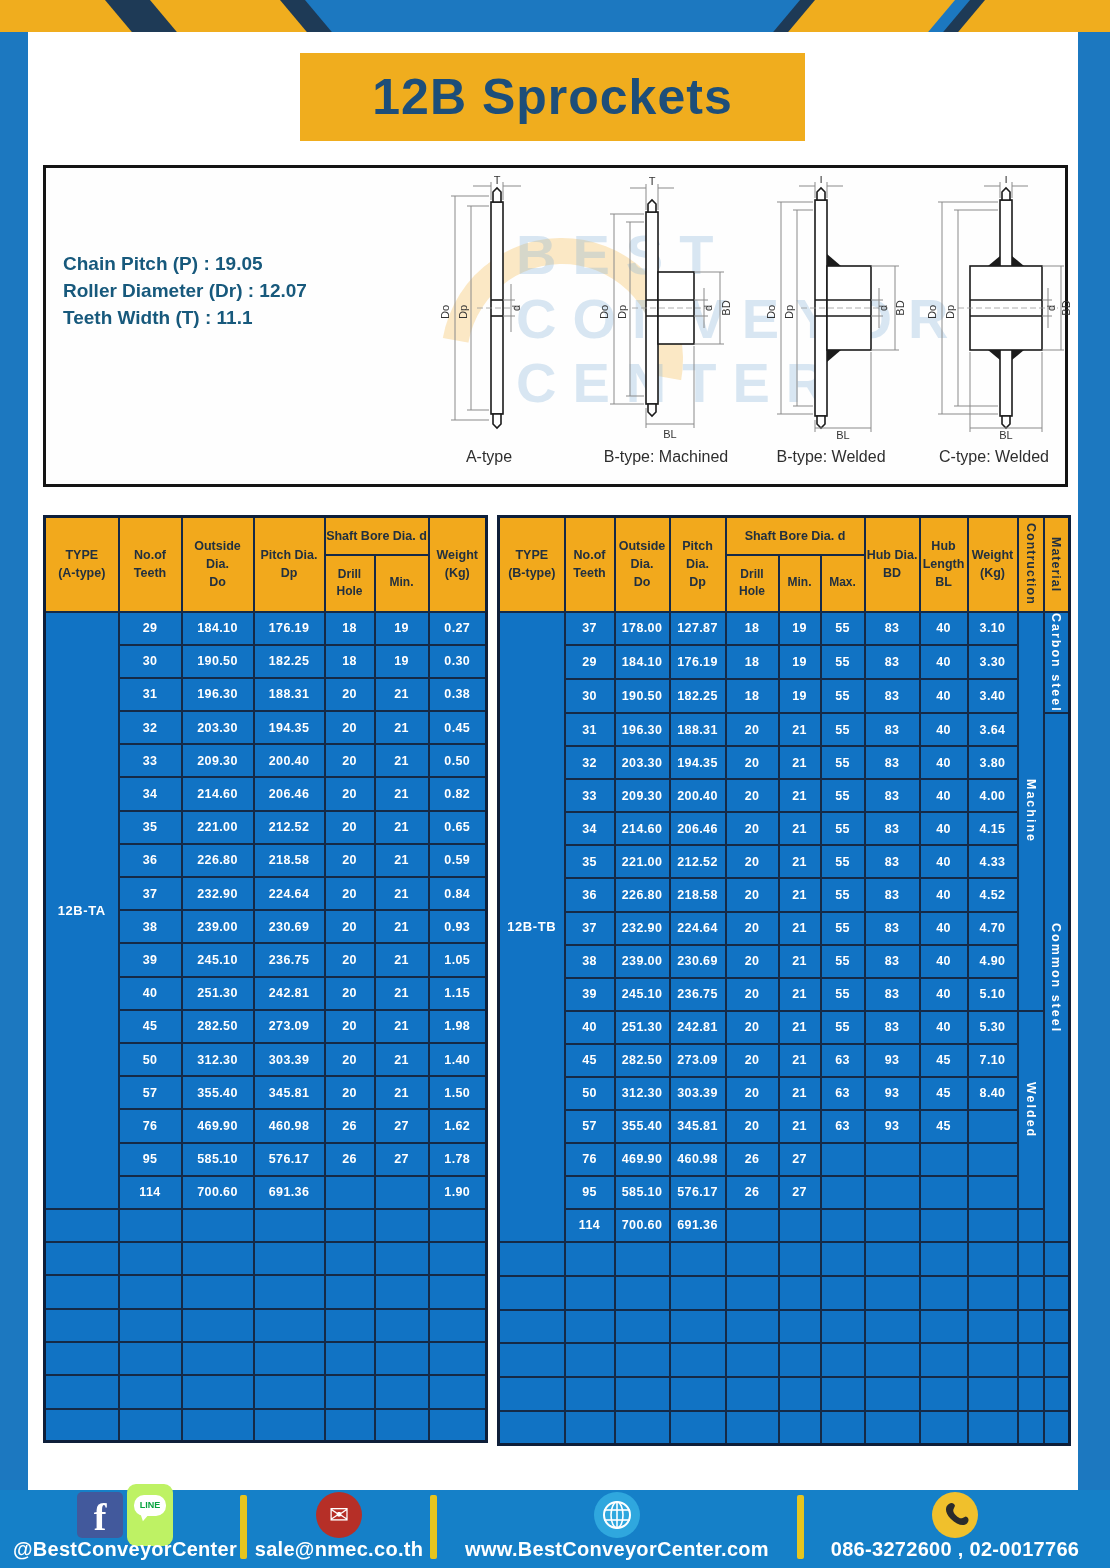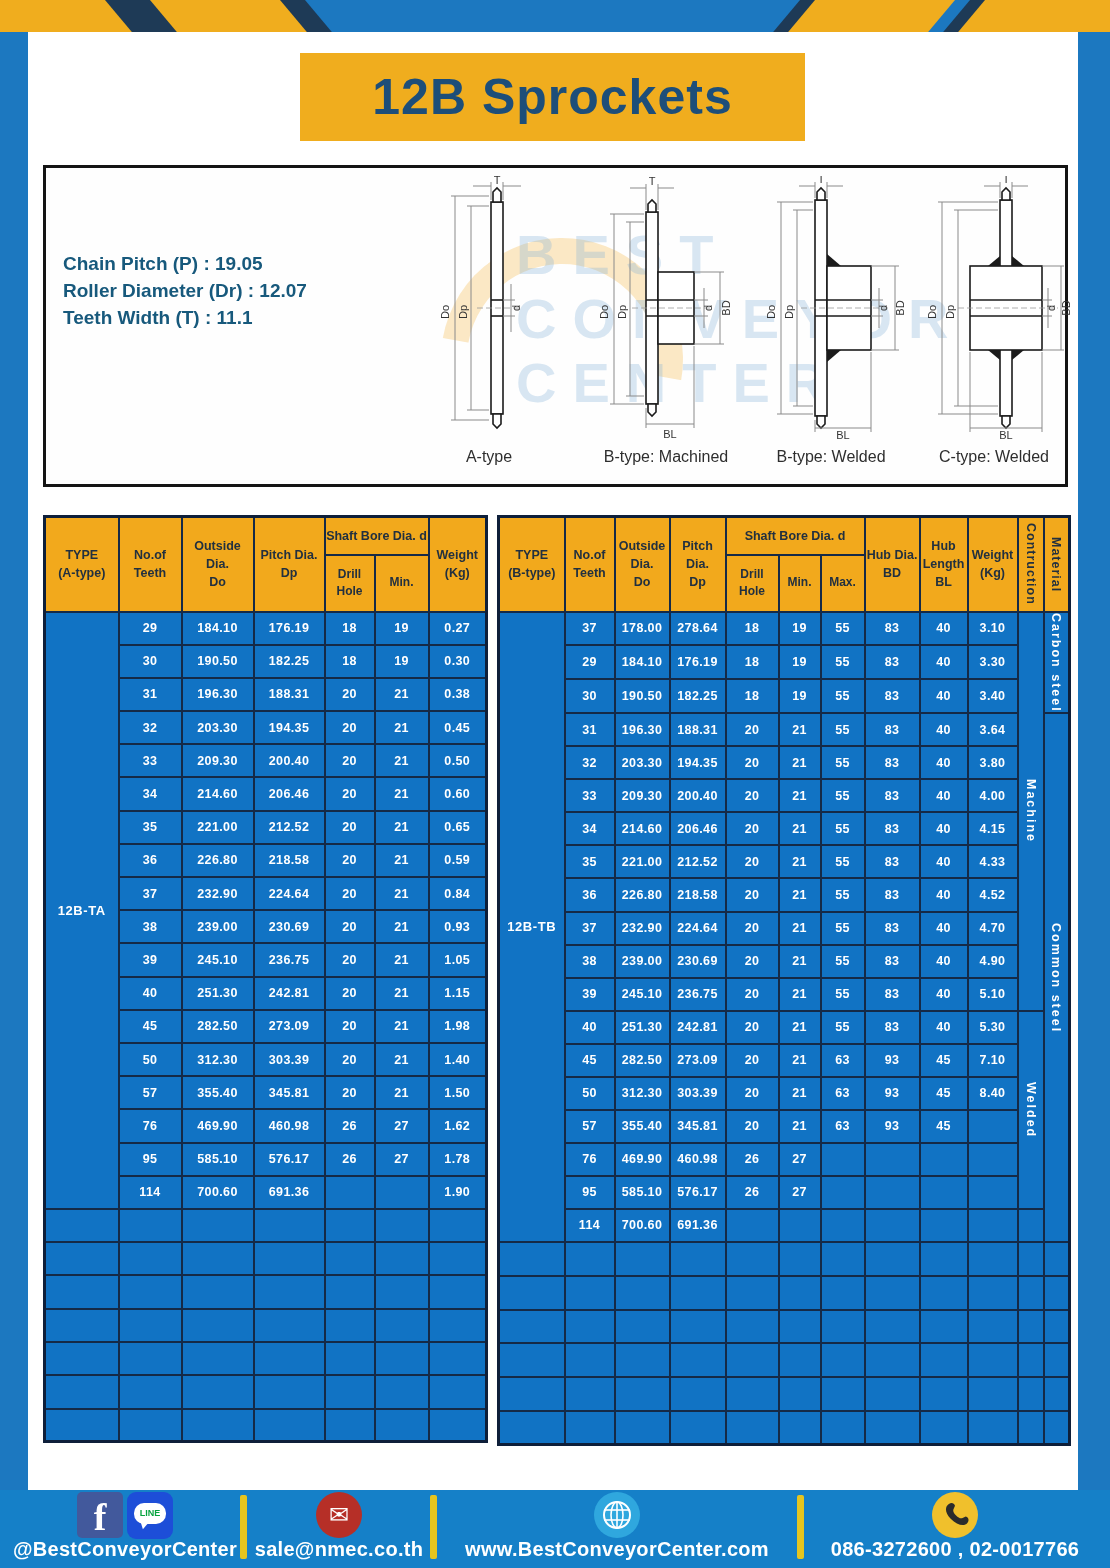--- a/index.html
+++ b/index.html
@@ -53,21 +53,21 @@
   .tbl-right tbody tr{height:33.05px;}
   .tbl-right tbody tr.empty{height:33.8px;}
 
   
   .footer{position:absolute;left:0;top:1490px;width:1110px;height:78px;background:#1580C8;}
   .fdivider{position:absolute;top:5px;width:7px;height:64px;background:#E5C51F;border-radius:2px;}
   .fgroup{position:absolute;top:0;height:78px;text-align:center;}
   .fgroup .ftext{position:absolute;left:0;right:0;top:48px;font-size:20px;font-weight:bold;color:#ffffff;letter-spacing:0.3px;white-space:nowrap;}
   .ficons{position:absolute;left:0;right:0;top:2px;height:46px;display:flex;align-items:center;justify-content:center;gap:4px;}
   .icon-fb{width:46px;height:46px;background:#42599C;border-radius:5px;color:#fff;font-family:"Liberation Serif",serif;font-weight:bold;font-size:38px;line-height:50px;text-align:center;}
-  .icon-line{width:46px;height:47px;background:#1d4ed8;border-radius:9px;position:relative;}
+  .icon-line{width:46px;height:62px;background:#bef264;border-radius:9px;position:relative;}
   .icon-line .bubble{position:absolute;left:7px;top:11px;width:32px;height:21px;background:#fff;border-radius:10px;font-size:9px;font-weight:bold;color:#06A33E;line-height:21px;text-align:center;}
   .icon-line .tail{position:absolute;left:12px;top:30px;width:0;height:0;border-left:5px solid transparent;border-right:3px solid transparent;border-top:7px solid #fff;transform:rotate(18deg);}
   .icon-mail{width:46px;height:46px;background:#B62F27;border-radius:50%;color:#fff;font-size:24px;line-height:46px;text-align:center;}
   .icon-globe{width:46px;height:46px;background:#2FA7DE;border-radius:50%;display:flex;align-items:center;justify-content:center;}
   .icon-phone{width:46px;height:46px;background:#F0C02C;border-radius:50%;display:flex;align-items:center;justify-content:center;}
 </style>
 </head>
 <body>
 
 <div class="page">
@@ -324,21 +324,21 @@
           <td>20</td>
           <td>21</td>
           <td>0.50</td>
         </tr>
         <tr>
           <td>34</td>
           <td>214.60</td>
           <td>206.46</td>
           <td>20</td>
           <td>21</td>
-          <td>0.60</td>
+          <td>0.82</td>
         </tr>
         <tr>
           <td>35</td>
           <td>221.00</td>
           <td>212.52</td>
           <td>20</td>
           <td>21</td>
           <td>0.65</td>
         </tr>
         <tr>
@@ -536,21 +536,21 @@
         <th>Drill Hole</th>
         <th>Min.</th>
         <th>Max.</th>
       </tr>
     </thead>
     <tbody id="tbody-b">
         <tr>
           <td class="type-cell" rowspan="19">12B-TB</td>
           <td>37</td>
           <td>178.00</td>
-          <td>278.64</td>
+          <td>127.87</td>
           <td>18</td>
           <td>19</td>
           <td>55</td>
           <td>83</td>
           <td>40</td>
           <td>3.10</td>
           <td class="vcell" rowspan="12">Machine</td>
           <td class="vcell" rowspan="3">Carbon steel</td>
         </tr>
         <tr>

